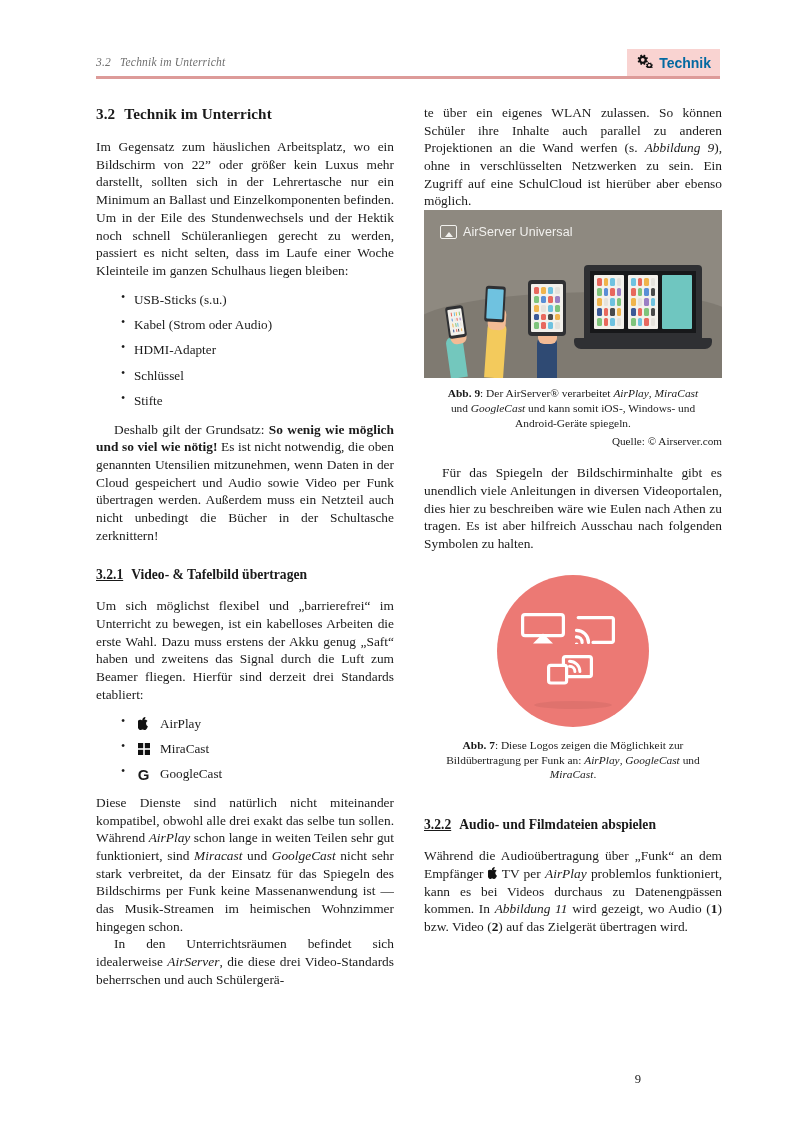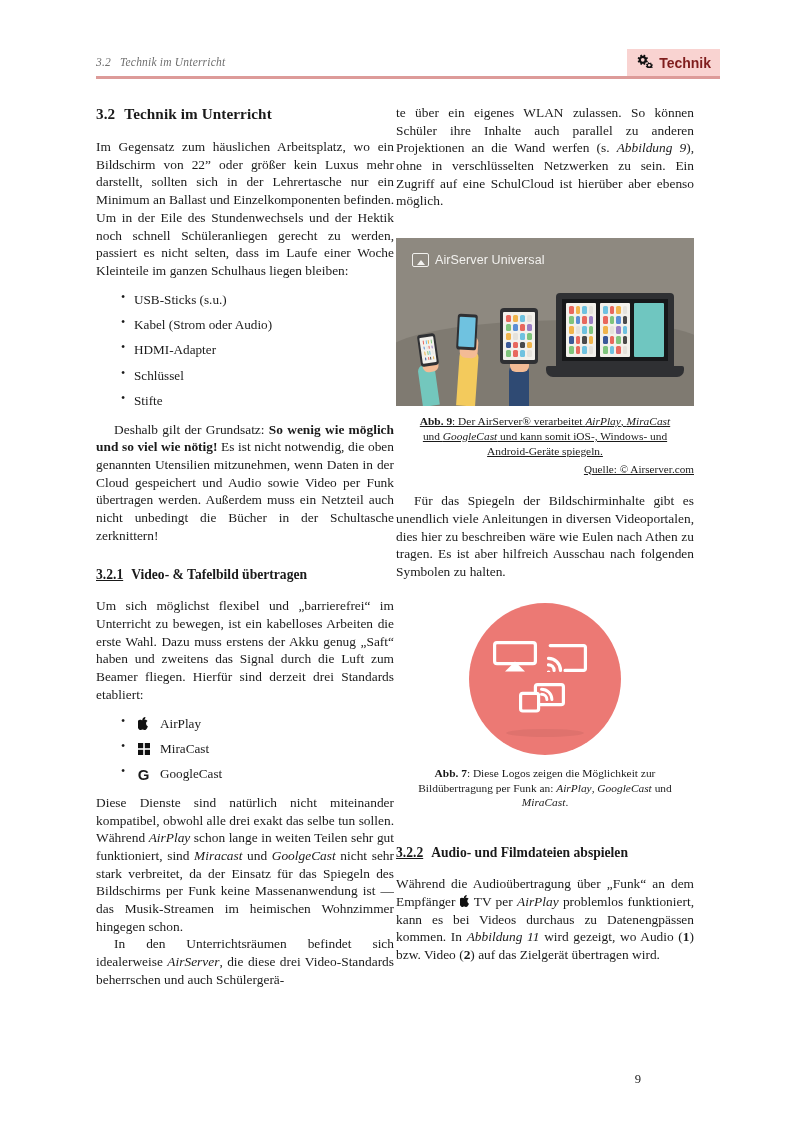--- a/index.html
+++ b/index.html
@@ -61,35 +61,35 @@
     background: #f9d3d1;
     display: flex;
     align-items: center;
     gap: 6px;
     box-sizing: border-box;
   }
   .chaptag-label {
     font-family: "Liberation Sans", sans-serif;
     font-weight: bold;
     font-size: 14px;
-    color: #7f1d1d;
+    color: #0369a1;
     white-space: nowrap;
   }
   .gears-icon { display:block; }
 
   
   .col {
     position: absolute;
     top: 104px;
     width: 298px;
     font-size: 13.4px;
     line-height: 1.32;
   }
   .col-left  { left: 96px; }
-  .col-right { left: 396px; }
+  .col-right { left: 424px; }
 
   h2.sec {
     font-family: "Liberation Serif", serif;
     font-weight: bold;
     font-size: 15.2px;
     margin: 0 0 14px 0;
     padding: 0;
     letter-spacing: .1px;
   }
   h2.sec .num { margin-right: 9px; }
@@ -141,22 +141,21 @@
     align-items: center;
     margin-right: 7px;
   }
   .gcap { font-weight: bold; font-size: 15px; font-family: "Liberation Sans", sans-serif; line-height:1; }
 
   em { font-style: italic; }
   b, strong { font-weight: bold; }
 
   
   .fig {
-    margin: 28px 0 0 0;
-    text-decoration: underline;
+    margin: 0 0 0 0;
   }
   .airserver-img {
     position: relative;
     width: 298px;
     height: 168px;
     background: #8e8980;
     overflow: hidden;
   }
   .as-floor {
     position: absolute;

